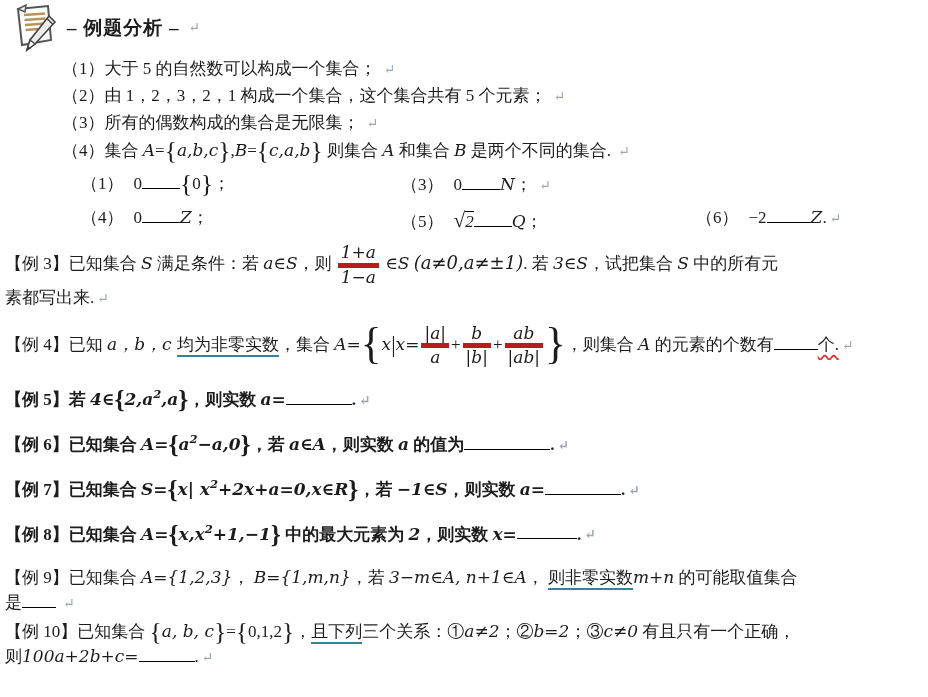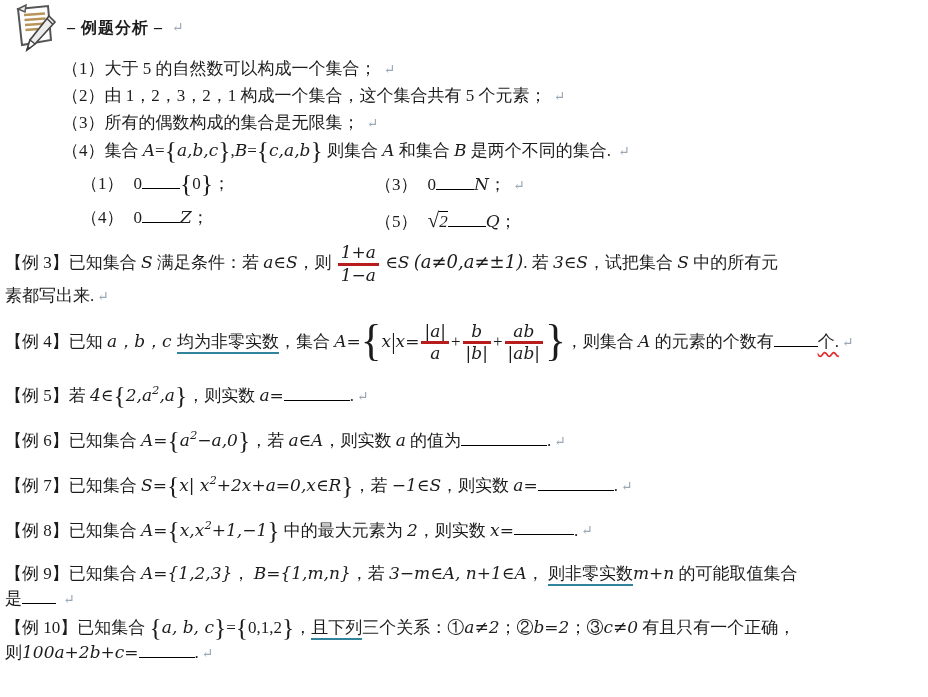--- a/index.html
+++ b/index.html
@@ -3,42 +3,42 @@
 <meta charset="utf-8">
 <style>
   html,body{margin:0;padding:0;background:#fff;}
   .page{
     position:relative;width:928px;height:697px;overflow:hidden;
     box-sizing:border-box;padding:2px 6px 0 5px;
     font-family:"Liberation Serif","DejaVu Serif",serif;
     font-size:17px;line-height:1.42;color:#1c1c1c;background:#fff;
   }
   .titlebar{display:flex;align-items:center;gap:6px;height:52px;}
-  .title{font-weight:bold;font-size:16px;letter-spacing:1px;}
+  .title{font-weight:bold;font-size:19px;letter-spacing:1px;}
   .pm{color:#9aa7b4;font-size:0.82em;margin-left:3px;}
   .para{margin:3px 0;}
   .ex1i{padding-left:57px;}
   .it{font-family:"DejaVu Serif","Liberation Serif",serif;font-style:italic;}
   .br{font-size:1.5em;line-height:0;vertical-align:-0.13em;font-style:normal;}
   .br2{font-size:2.55em;line-height:0;vertical-align:-0.18em;font-style:normal;font-weight:200;}
   sup{font-size:0.68em;}
   .blank{display:inline-block;border-bottom:1px solid #000;height:15px;vertical-align:baseline;}
   .w34{width:34px}.w38{width:38px}.w44{width:44px}.w56{width:56px}
   .w60{width:60px}.w66{width:66px}.w76{width:76px}.w86{width:86px}
   .frac{display:inline-block;text-align:center;vertical-align:middle;line-height:1.05;padding:0 2px;}
-  .frac .fn{display:block;border-bottom:3px solid #b91c1c;padding:0 3px 1px;}
+  .frac .fn{display:block;border-bottom:5px solid #b91c1c;padding:0 3px 1px;}
   .frac .fd{display:block;padding:1px 3px 0;text-align:center;}
-  .ex2row{display:flex;padding-left:76px;margin:8px 0;}
+  .ex2row{display:flex;padding-left:76px;margin:8px 0;gap:26px;}
   .c1{width:294px;}.c2{width:269px;}.c3{flex:1;}
   .num{margin-right:10px;}
   .u-blue{border-bottom:2px solid #31849b;padding-bottom:1px;}
   .sq{text-decoration-line:underline;text-decoration-style:wavy;text-decoration-color:#e03131;text-underline-offset:4px;}
   .ex3{margin-top:9px;}
   .ex4{margin-top:14px;margin-bottom:12px;white-space:nowrap;}
-  .exm{margin:19px 0;}
+  .exm{margin:19px 0;font-weight:bold;}
   .ex9{margin-top:17px;margin-bottom:2px;}
   .ex10{margin-top:4px;}
   .rad{font-style:normal;}
   .radbar{border-top:1.5px solid #000;font-style:italic;}
   .sqrtwrap{white-space:nowrap;}
 </style>
 </head>
 <body>
 
 <div class="page">
@@ -77,20 +77,21 @@
     <span>（4）集合 </span><span class="it">A</span><span>=</span><span class="br">{</span><span class="it">a,b,c</span><span class="br">}</span><span>,</span><span class="it">B</span><span>=</span><span class="br">{</span><span class="it">c,a,b</span><span class="br">}</span><span> 则集合 </span><span class="it">A</span><span> 和集合 </span><span class="it">B</span><span> 是两个不同的集合. </span><span class="pm">↵</span>
   </p>
 
   <div class="ex2row">
     <span class="c1"><span class="num">（1）</span><span>0</span><span class="blank w38"></span><span class="br">{</span><span>0</span><span class="br">}</span><span>；</span></span>
     <span class="c3"><span class="num">（3）</span><span>0</span><span class="blank w38"></span><span class="it">N</span><span>；</span> <span class="pm">↵</span></span>
   </div>
   <div class="ex2row">
     <span class="c1"><span class="num">（4）</span><span>0</span><span class="blank w38"></span><span class="it">Z</span><span>；</span></span>
     <span class="c2"><span class="num">（5）</span><span class="sqrtwrap"><span class="rad" style="font-size:1.25em">√</span><span class="radbar">2</span></span><span class="blank w38"></span><span class="it">Q</span><span>；</span></span>
+    <span class="c3"><span class="num">（6）</span><span>−2</span><span class="blank w44"></span><span class="it">Z</span><span>.</span><span class="pm">↵</span></span>
   </div>
 
   <p class="para ex3">
     <span>【例 3】</span><span>已知集合 </span><span class="it">S</span><span> 满足条件：若 </span><span class="it">a∈S</span><span>，则</span>
     <span class="frac"><span class="fn it">1+a</span><span class="fd it">1−a</span></span>
     <span class="it">∈S</span>
     <span class="it" style="font-size:1.06em">(a≠0,a≠±1)</span><span>. 若 </span><span class="it">3∈S</span><span>，试把集合 </span><span class="it">S</span><span> 中的所有元</span><br>
     <span>素都写出来.</span><span class="pm">↵</span>
   </p>
 

